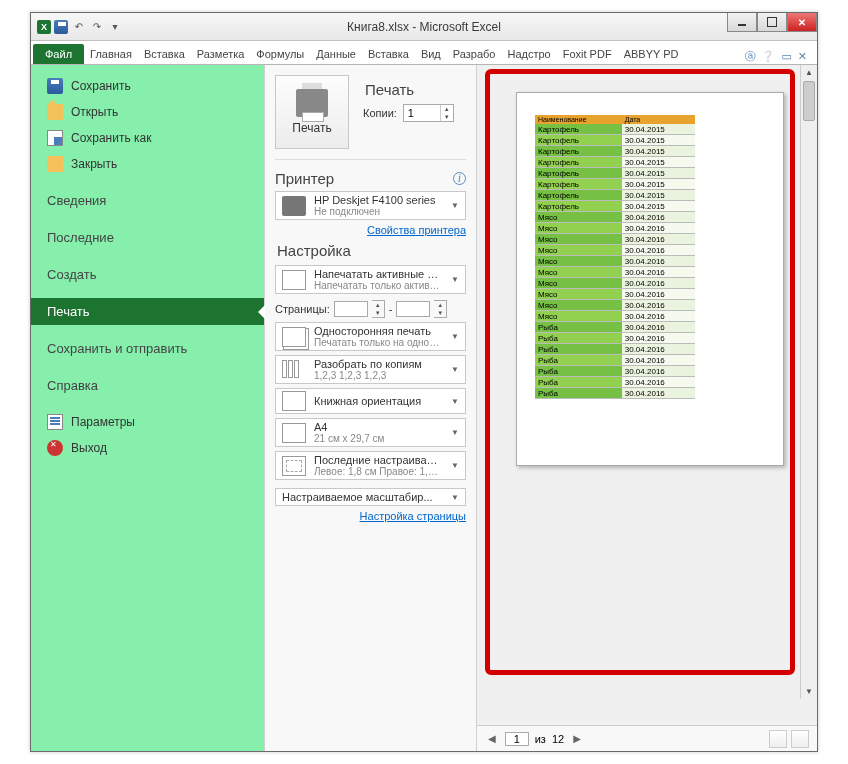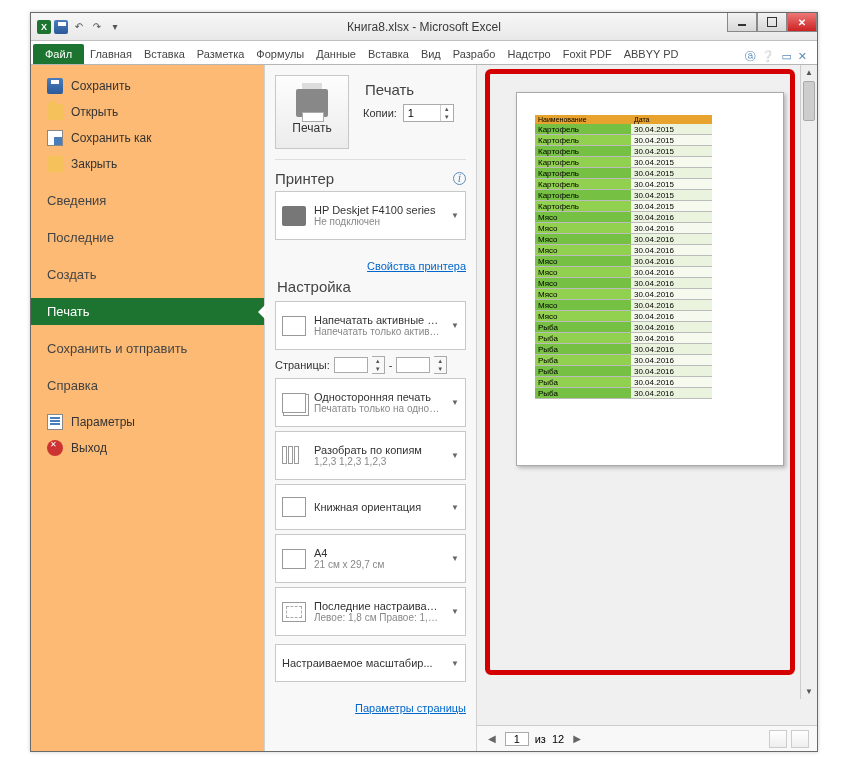--- a/index.html
+++ b/index.html
@@ -12,21 +12,21 @@
 .winbtns { position: absolute; right: 0; top: 0; display: flex; }
 .winbtn { width: 30px; height: 19px; border: 1px solid #888; border-top: none; background: linear-gradient(#f2f2f2,#d8d8d8); display: flex; align-items: center; justify-content: center; font-size: 10px; font-family: Arial; }
 .winbtn.min::before { content:""; width:8px; height:2px; background:#333; margin-top:5px; }
 .winbtn.max::before { content:""; width:8px; height:8px; border:1px solid #333; }
 .winbtn.close { background: linear-gradient(#e77,#c22); color:#fff; font-weight:bold; }
 .ribbon-tabs { height: 24px; display: flex; align-items: flex-end; background: #fff; border-bottom: 1px solid #b6b6b6; font-size: 11px; padding-left: 2px; }
 .tab { padding: 4px 6px; color: #444; cursor: default; }
 .tab.file { background: #1c7430; color: #fff; border-radius: 2px 2px 0 0; padding: 4px 12px; font-weight: normal; }
 .tab-help { margin-left: auto; display: flex; gap: 6px; padding-right: 10px; color: #5b8bb8; font-size: 11px; align-items: center; }
 .body { display: flex; height: calc(100% - 52px); }
-.sidebar { width: 234px; background: #fdba74; border-right: 1px solid #d0d0d0; padding-top: 8px; font-size: 12px; }
+.sidebar { width: 234px; background: #86efac; border-right: 1px solid #d0d0d0; padding-top: 8px; font-size: 12px; }
 .side-item { display: flex; align-items: center; gap: 8px; padding: 5px 16px; color: #333; }
 .side-item .ic { width: 16px; height: 16px; }
 .side-nav { padding: 6px 16px; color: #444; font-size: 13px; }
 .side-nav.active { background: #1c7430; color: #fff; position: relative; }
 .side-nav.active::after { content:""; position:absolute; right:-1px; top:50%; transform:translateY(-50%); border:7px solid transparent; border-right-color:#fff; }
 .side-sep { height: 10px; }
 .center { width: 212px; background: #f8f8f8; border-right: 1px solid #d0d0d0; padding: 10px 10px; font-size: 11px; color: #333; overflow: hidden; }
 .section-title { font-size: 15px; color: #444; margin: 6px 0 6px 2px; }
 .print-top { display: flex; align-items: flex-start; gap: 14px; }
 .print-btn { width: 74px; height: 74px; border: 1px solid #c8c8c8; background: linear-gradient(#fdfdfd,#ececec); display: flex; flex-direction: column; align-items: center; justify-content: center; gap: 4px; font-size: 12px; }
@@ -34,35 +34,35 @@
 .print-btn .picon::before { content:""; position:absolute; top:-6px; left:6px; width:20px; height:6px; background:#ddd; }
 .print-btn .picon::after { content:""; position:absolute; bottom:-5px; left:6px; width:20px; height:8px; background:#fff; border:1px solid #aaa; }
 .copies-row { display: flex; align-items: center; gap: 6px; margin-top: 6px; }
 .spin { display: flex; align-items: center; border: 1px solid #aaa; background: #fff; }
 .spin input { width: 36px; border: none; padding: 2px 4px; font-size: 11px; }
 .spin-btns { display: flex; flex-direction: column; border-left: 1px solid #ccc; }
 .spin-btns span { font-size: 6px; padding: 0 3px; color: #555; line-height: 8px; }
 hr.sep { border: none; border-top: 1px solid #ddd; margin: 10px 0; }
 .printer-row { display: flex; align-items: center; justify-content: space-between; }
 .info-i { color: #5b8bb8; font-size: 12px; border:1px solid #5b8bb8; border-radius:50%; width:13px; height:13px; display:flex; align-items:center; justify-content:center; font-style:italic; font-family:serif; }
-.dropdown { border: 1px solid #c8c8c8; background: #fff; display: flex; align-items: center; padding: 12px 6px; gap: 8px; margin-top: 4px; }
+.dropdown { border: 1px solid #c8c8c8; background: #fff; display: flex; align-items: center; padding: 2px 6px; gap: 8px; margin-top: 4px; }
 .dropdown .dd-icon { width: 24px; height: 20px; flex-shrink: 0; }
 .dd-text { flex: 1; overflow: hidden; }
 .dd-main { font-size: 11px; color: #333; white-space: nowrap; overflow: hidden; text-overflow: ellipsis; }
 .dd-sub { font-size: 10px; color: #888; white-space: nowrap; overflow: hidden; text-overflow: ellipsis; }
 .dd-arrow { color: #666; font-size: 8px; }
-.link { color: #0066cc; text-decoration: underline; font-size: 11px; text-align: right; display: block; margin-top: 20px; }
+.link { color: #0066cc; text-decoration: underline; font-size: 11px; text-align: right; display: block; margin-top: 4px; }
 .pages-row { display:flex; align-items:center; gap:4px; margin-top:6px; font-size:11px; }
 .pages-row input { width:34px; border:1px solid #aaa; padding:1px 2px; font-size:11px; }
 .preview { flex: 1; background: #fff; position: relative; display: flex; flex-direction: column; }
 .preview-canvas { flex: 1; background: #f0f0f0; position: relative; overflow: hidden; }
 .red-box { position: absolute; left: 8px; top: 4px; right: 22px; bottom: 50px; border: 5px solid #d40000; border-radius: 6px; }
 .page { position: absolute; left: 26px; top: 18px; width: 268px; height: 374px; background: #fff; border: 1px solid #aaa; box-shadow: 2px 2px 4px rgba(0,0,0,0.25); }
 .page-inner { position:absolute; left:18px; top:22px; right:18px; }
-.ptable { font-size: 8px; width: 177px; border-collapse: collapse; }
+.ptable { font-size: 8px; width: 160px; border-collapse: collapse; }
 .ptable th { background: #e8a22e; color:#000; font-weight:normal; padding:1px 3px; text-align:left; font-size:7px; }
 .ptable td { padding: 0.5px 3px; border-bottom:1px solid #bbb; }
 .ptable tr:nth-child(odd) td.c1 { background:#76c043; }
 .ptable tr:nth-child(even) td.c1 { background:#92d050; }
 .ptable td.c2 { background:#eaf3de; }
 .ptable tr:nth-child(even) td.c2 { background:#f5f9ee; }
 .vscroll { position:absolute; right:0; top:0; width:17px; bottom:26px; background:#efefef; border-left:1px solid #ccc; }
 .vscroll .thumb { position:absolute; top:16px; left:2px; right:2px; height:40px; background:#cdcdcd; border:1px solid #aaa; border-radius:2px; }
 .vscroll .arr { position:absolute; left:0; right:0; height:15px; display:flex; align-items:center; justify-content:center; font-size:8px; color:#555; }
 .preview-footer { height: 26px; border-top: 1px solid #ccc; display: flex; align-items: center; font-size: 11px; padding: 0 8px; gap: 6px; background:#f8f8f8; }
@@ -285,21 +285,21 @@
         <span class="dd-arrow">▼</span>
       </div>
 
       <div class="dropdown" style="margin-top:8px">
         <div class="dd-text">
             <div class="dd-main">Настраиваемое масштабир...</div>
           </div>
         <span class="dd-arrow">▼</span>
       </div>
 
-      <a class="link">Параметры страницы</a>
+      <a class="link">Настройка страницы</a>
     </div>
 
     <div class="preview">
       <div class="preview-canvas">
         <div class="red-box">
           <div class="page">
             <div class="page-inner">
               <table class="ptable">
                 <thead>
                     <tr>

